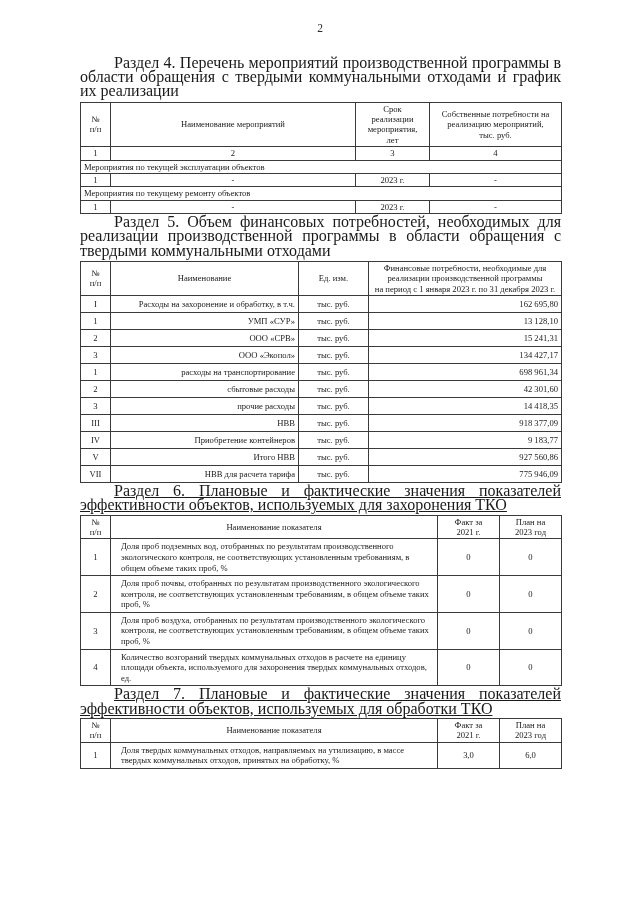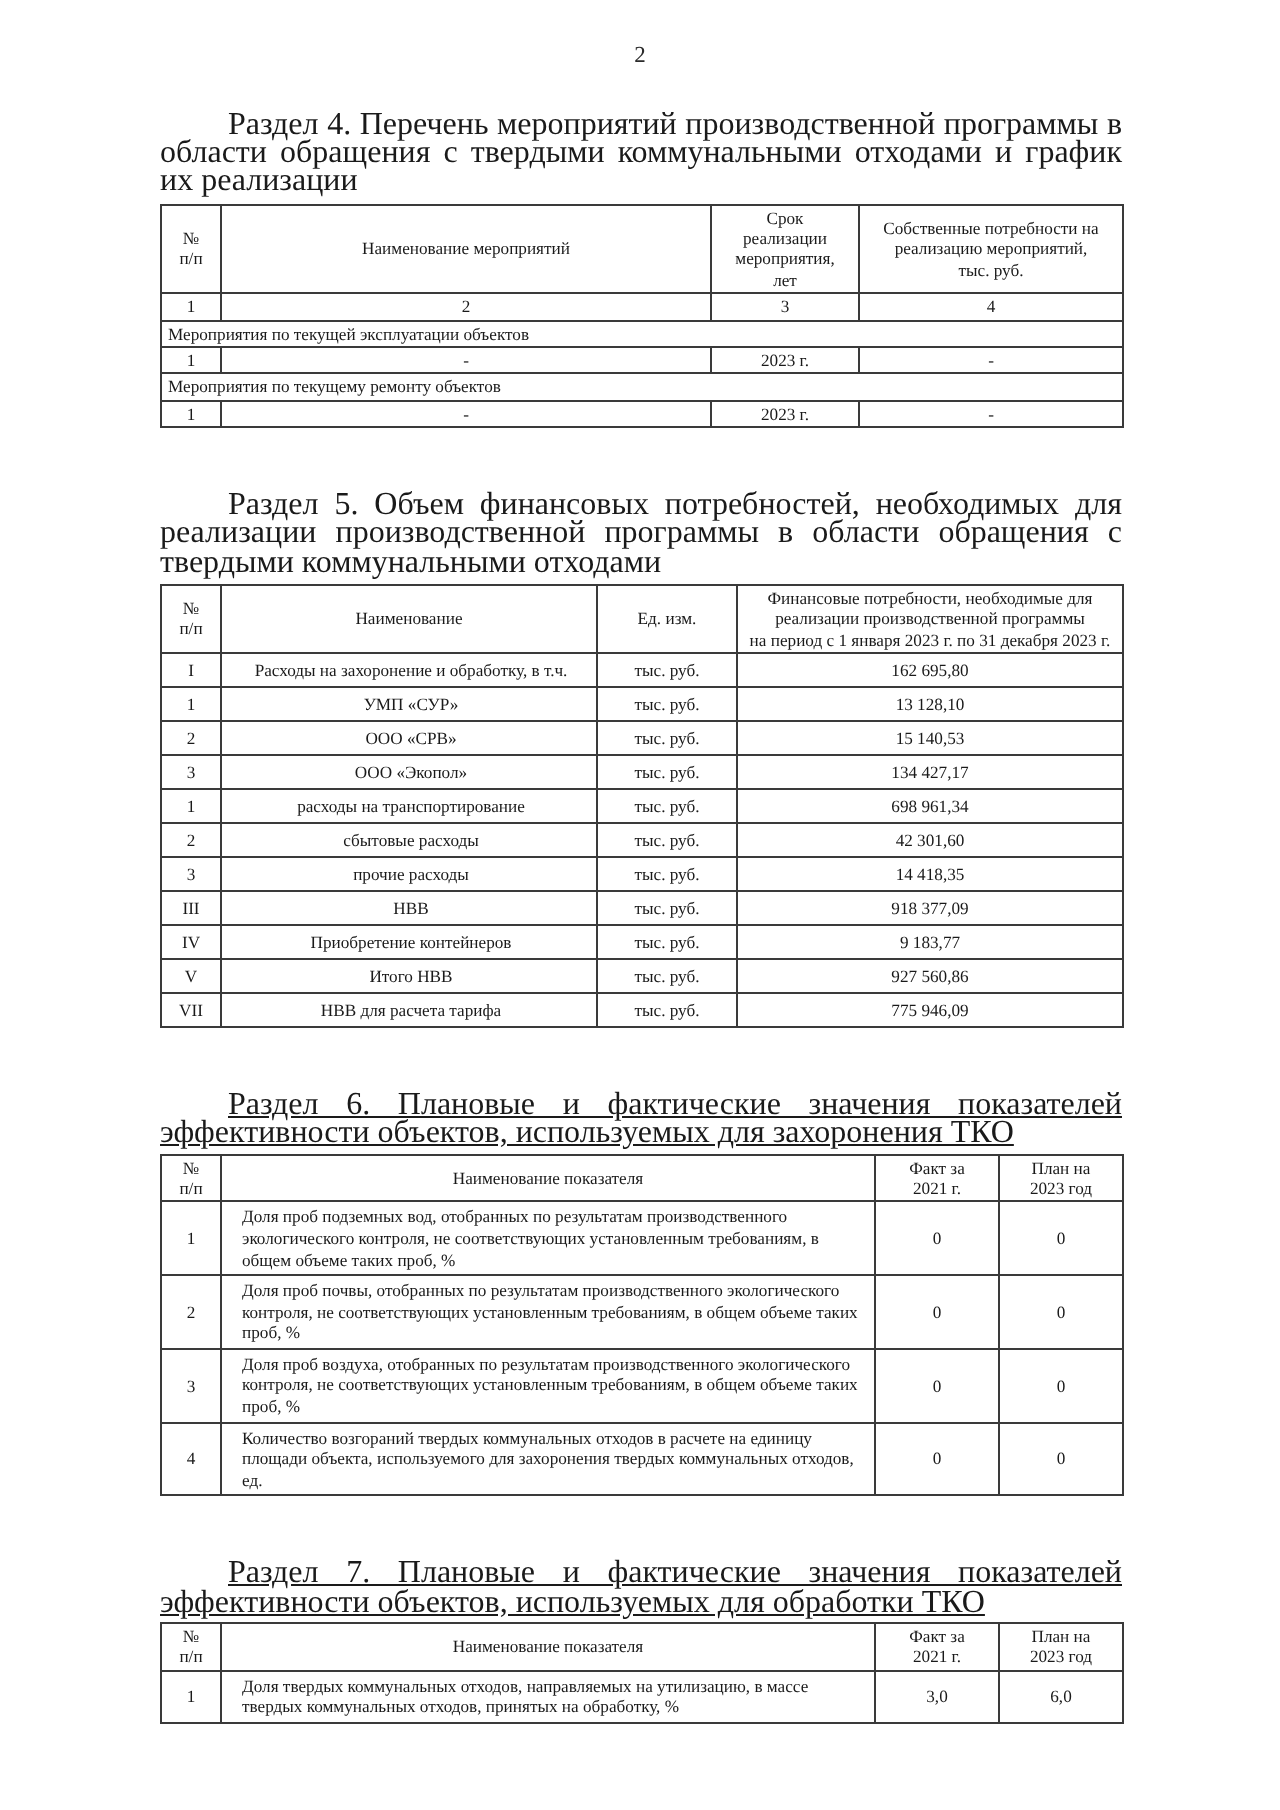--- a/index.html
+++ b/index.html
@@ -41,44 +41,44 @@
     font-size: 16px;
     line-height: 14.2px;
     text-align: justify;
     text-align-last: left;
     text-indent: 34px;
     margin: 0 0 3px 0;
     color: #1a1a1a;
     hyphens: none;
   }
   .section-heading.tight { margin-bottom: 2px; text-decoration: underline; }
-  .gap-before-lg { margin-top: 32px; }
+  .gap-before-lg { margin-top: 1px; }
 
   table.doc {
     border-collapse: collapse;
     width: 481px;
     table-layout: fixed;
     font-size: 8.6px;
     line-height: 10.4px;
     color: #1a1a1a;
   }
   table.doc td, table.doc th {
     border: 0.8px solid #3a3a3a;
     padding: 1px 3px;
     vertical-align: middle;
     font-weight: normal;
   }
   .c-center { text-align: center; }
   .hdr td { text-align: center; padding: 2px 2px; }
   .numrow td { text-align: center; font-size: 8.6px; padding: 0px 2px; }
   .bandrow td { text-align: left; padding: 1px 2px; font-family: Liberation Serif, serif; }
   .t5 td { height: 14px; }
-  .t5 .name { text-align: center; padding-left: 5px; }
+  .t5 .name { text-align: right; padding-left: 5px; }
   .t5 .unit { text-align: center; }
-  .t5 .val  { text-align: center; }
+  .t5 .val  { text-align: right; }
   .t5 .idx  { text-align: center; }
   .t67 .name {
     text-align: left;
     padding: 2px 4px 2px 10px;
     line-height: 10.6px;
   }
   .t67 .idx { text-align: center; }
   .t67 .val { text-align: center; }
 </style>
 </head>
@@ -184,21 +184,21 @@
         <tr>
           <td class="idx">1</td>
           <td class="name">УМП «СУР»</td>
           <td class="unit">тыс. руб.</td>
           <td class="val">13 128,10</td>
         </tr>
         <tr>
           <td class="idx">2</td>
           <td class="name">ООО «СРВ»</td>
           <td class="unit">тыс. руб.</td>
-          <td class="val">15 140,53</td>
+          <td class="val">15 241,31</td>
         </tr>
         <tr>
           <td class="idx">3</td>
           <td class="name">ООО «Экопол»</td>
           <td class="unit">тыс. руб.</td>
           <td class="val">134 427,17</td>
         </tr>
         <tr>
           <td class="idx">1</td>
           <td class="name">расходы на транспортирование</td>

